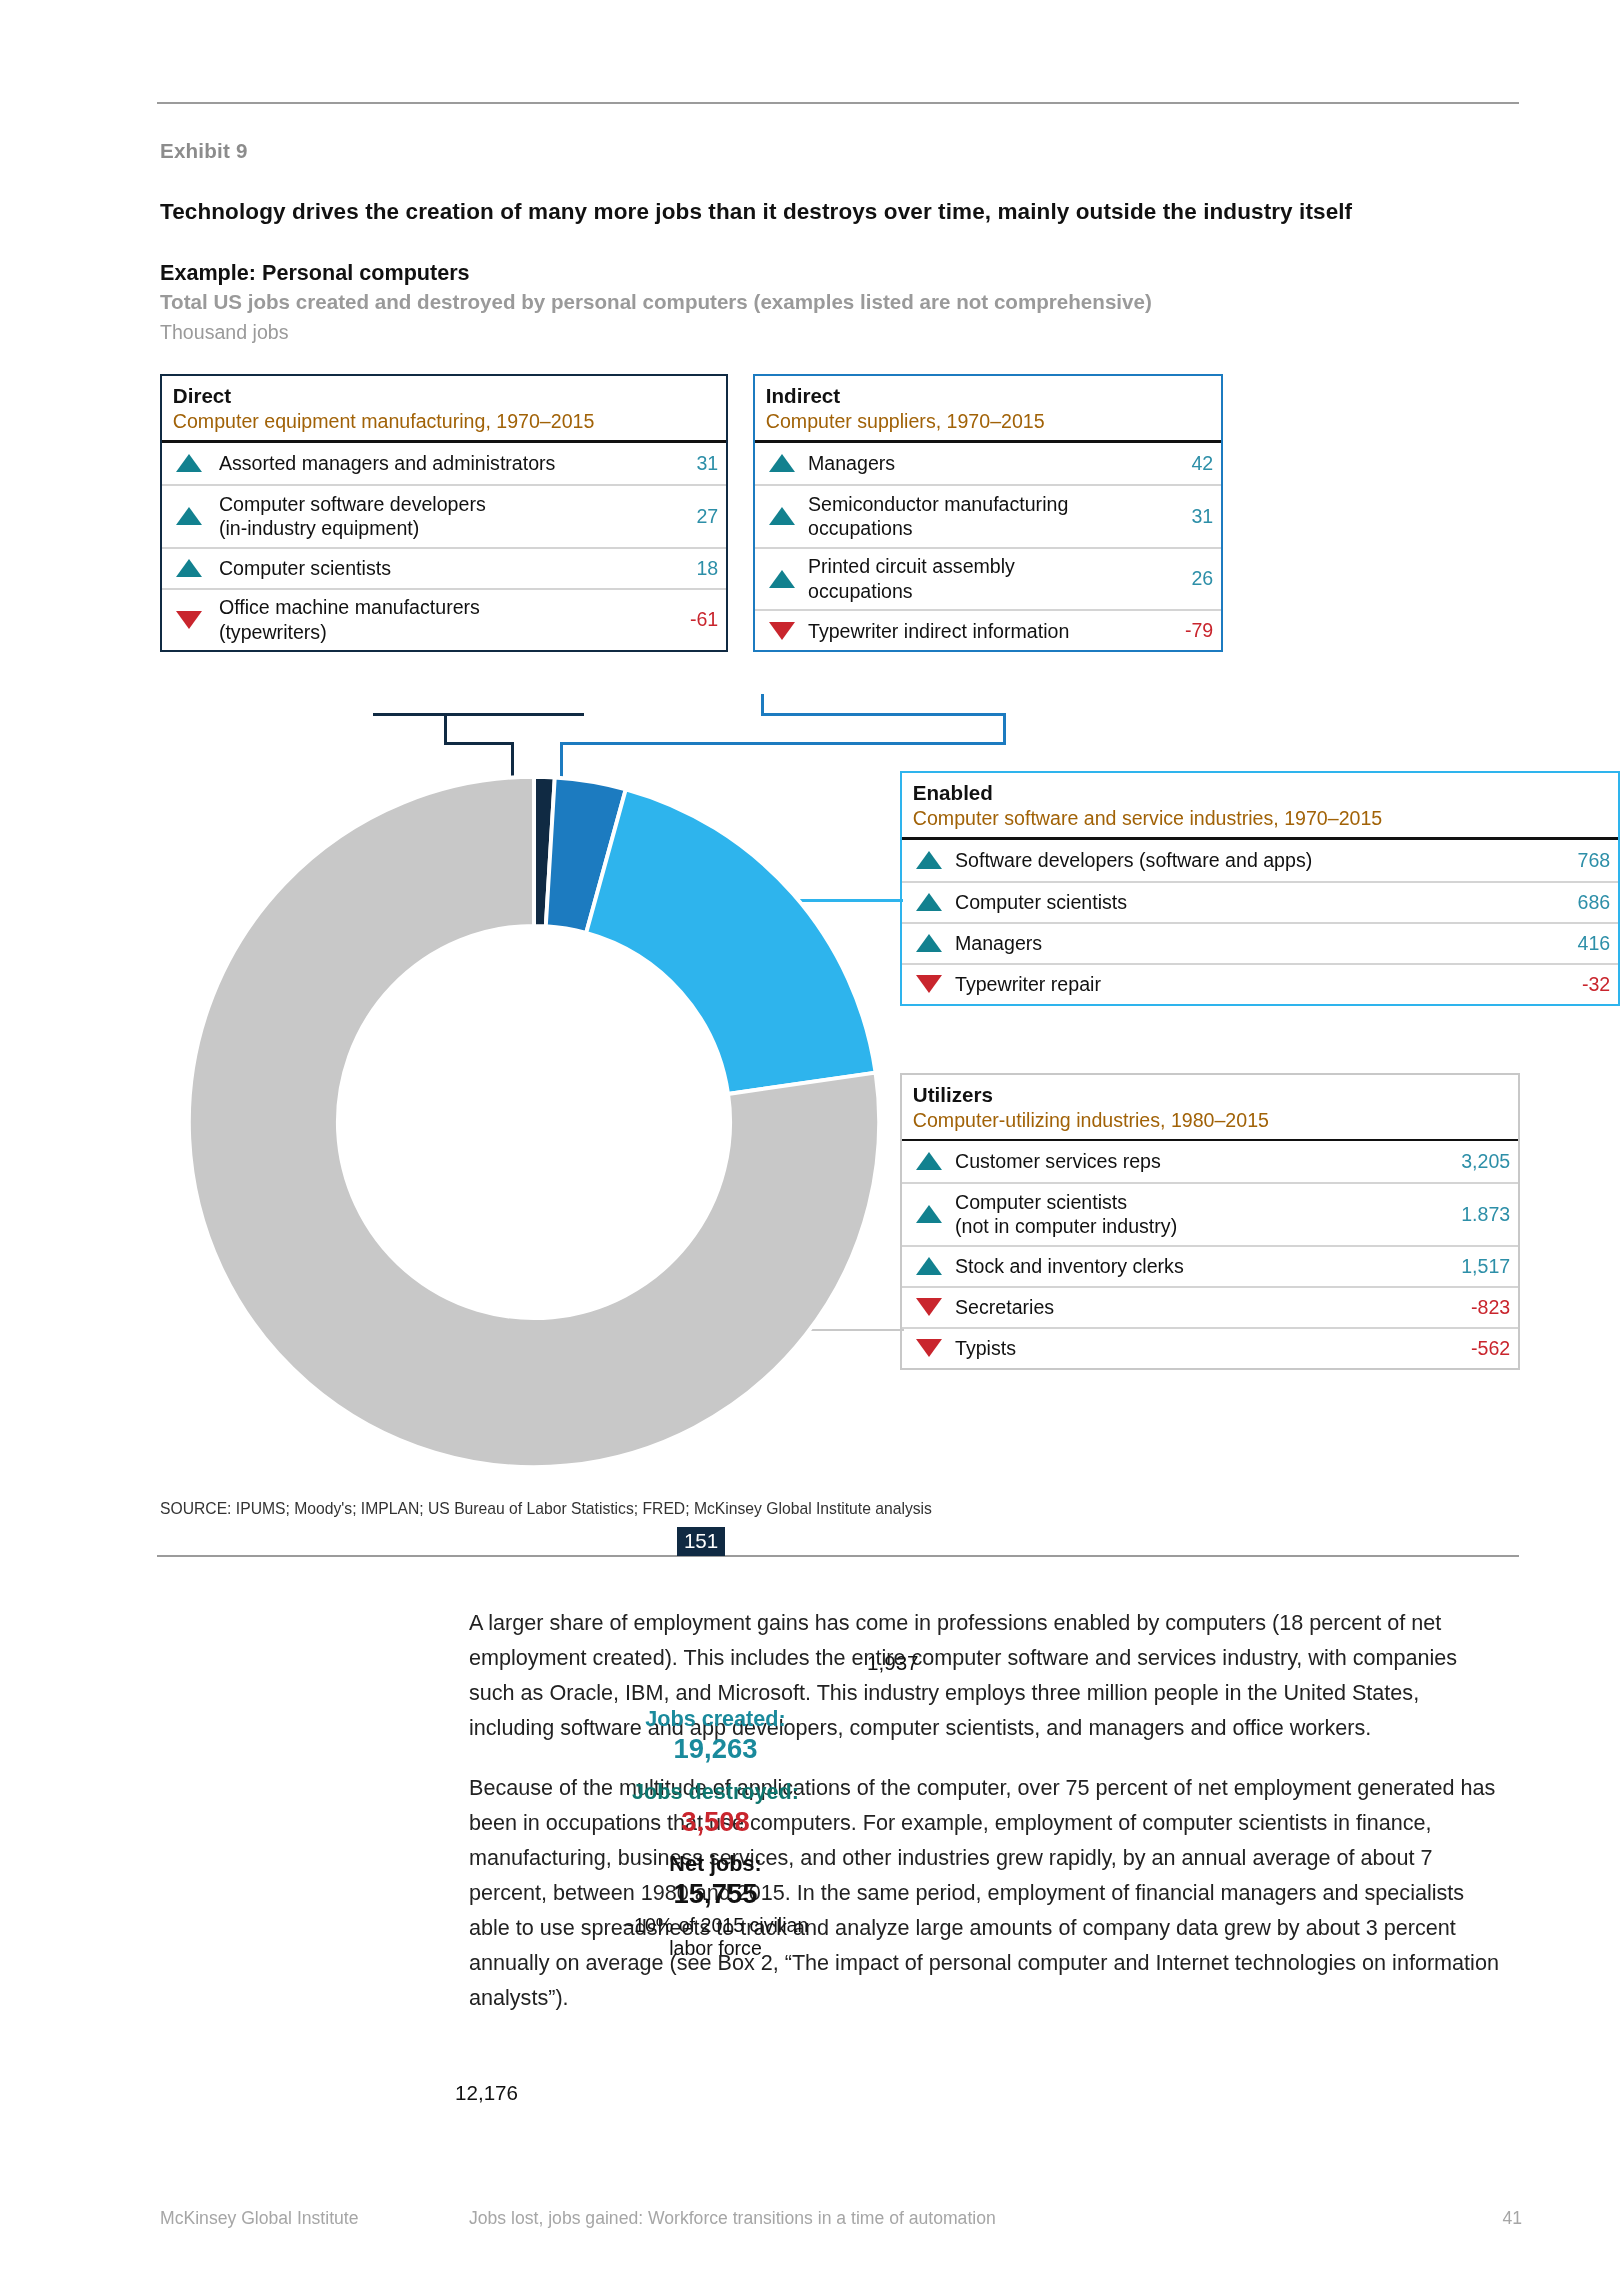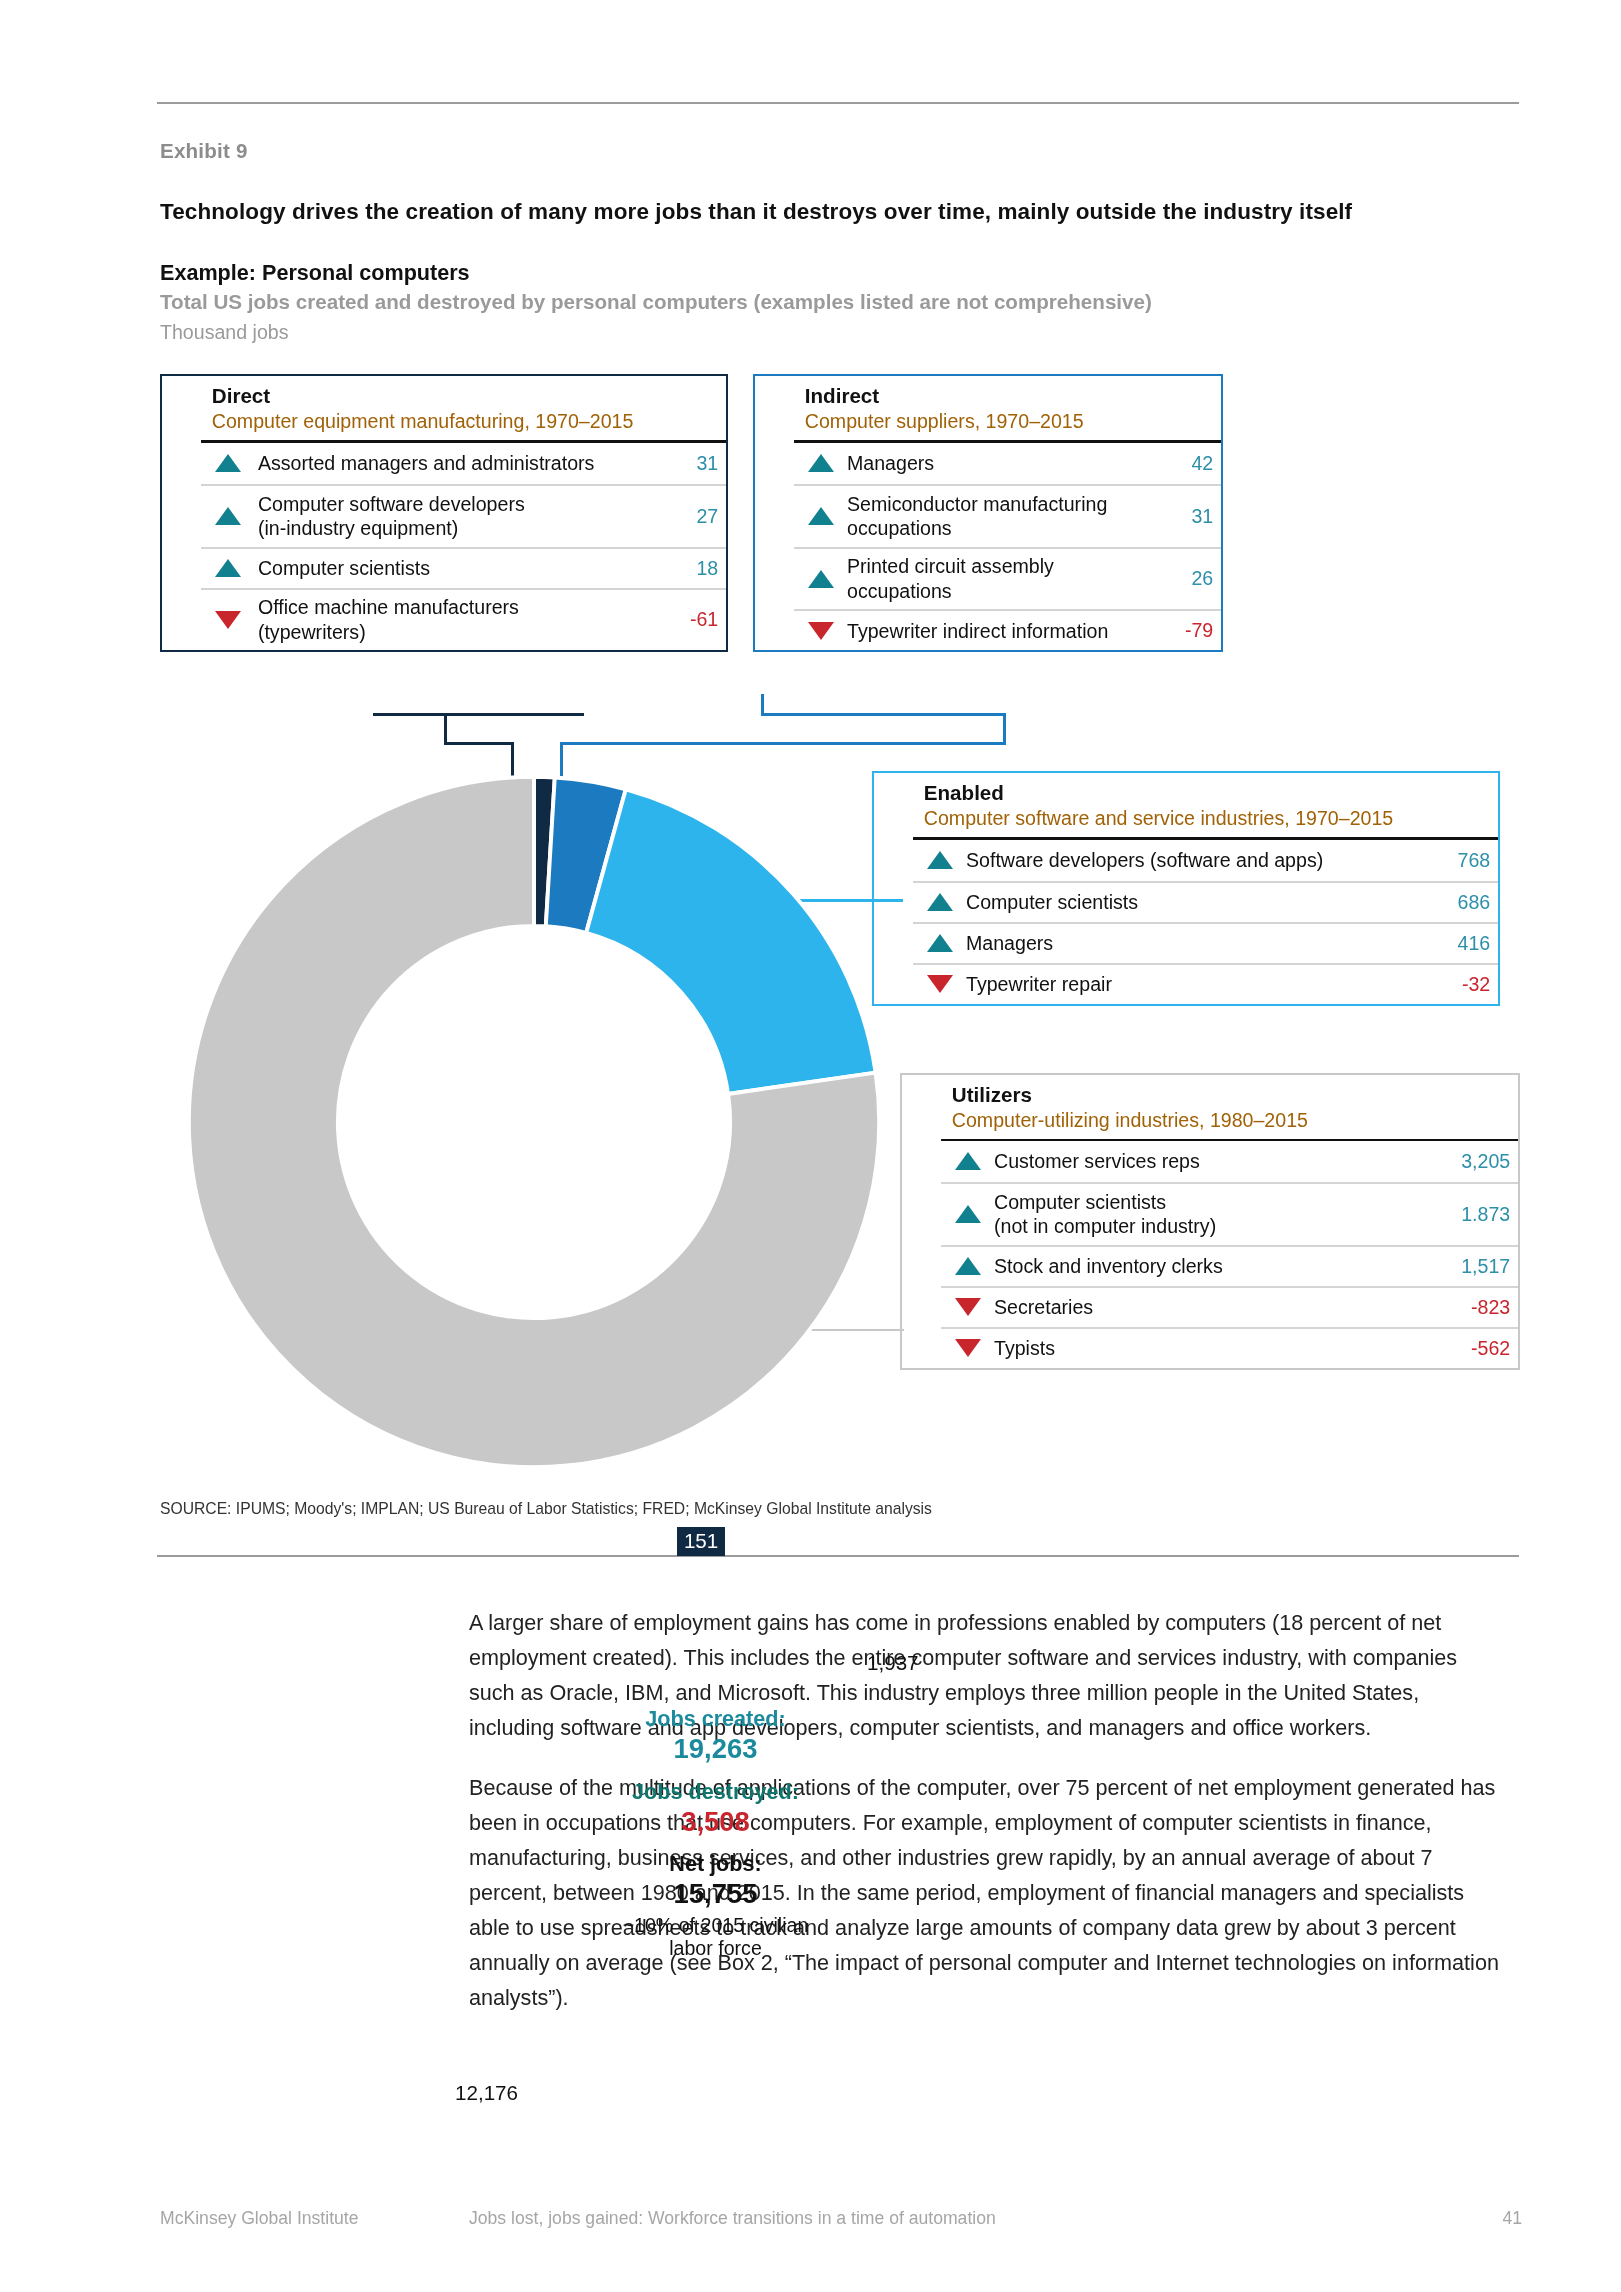--- a/index.html
+++ b/index.html
@@ -40,21 +40,21 @@
   .example-sub {
     position: absolute; left: 160px; top: 290px;
     font-size: 20.6px; font-weight: bold; color: #9a9a9a;
   }
   .units {
     position: absolute; left: 160px; top: 321px;
     font-size: 19.6px; color: #9a9a9a;
   }
 
   
-  .cat-box { position: absolute; background: #fff; padding-left: 39px; }
+  .cat-box { position: absolute; background: #fff; }
   .cat-box.navy   { border: 2.9px solid #102a43; }
   .cat-box.blue   { border: 2.9px solid #1c7bc0; }
   .cat-box.lblue  { border: 2.9px solid #2eb4ed; }
   .cat-box.gray   { border: 2px solid #c8c8c8; }
 
   .cat-head { padding: 7.8px 10.8px 6.9px 10.8px; }
   .cat-head .t1 { font-size: 20.6px; font-weight: bold; color: #111; line-height: 1.2; }
   .cat-head .t2 { font-size: 19.6px; color: #a16207; line-height: 1.25; }
   .cat-head-sep { height: 2.9px; background: #111; margin: 0; }
   .cat-head-sep.thin { height: 2px; background: #111; }
@@ -74,21 +74,21 @@
   .tri.up i    { border-left: 13.7px solid transparent; border-right: 13.7px solid transparent; border-bottom: 18.6px solid #12818f; }
   .tri.down i  { border-left: 13.7px solid transparent; border-right: 13.7px solid transparent; border-top: 18.6px solid #c9252d; }
   .row .lbl { flex: 1 1 auto; font-size: 19.6px; line-height: 1.25; color: #111; padding: 5.9px 5.9px 5.9px 0; }
   .row .val { flex: 0 0 auto; font-size: 19.6px; text-align: right; padding-left: 7.8px; }
   .val.pos { color: #2d8fa8; }
   .val.neg { color: #c9252d; }
 
   
   #box-direct   { left: 160px;  top: 374px;  width: 568px; }
   #box-indirect { left: 753px;  top: 374px;  width: 470px; }
-  #box-enabled  { left: 872px;  top: 771px;  width: 628px; }
+  #box-enabled  { left: 900px;  top: 771px;  width: 720px; }
   #box-utilizers{ left: 900px;  top: 1073px; width: 620px; }
 
   #box-direct .row .lbl   { padding-left: 3.9px; }
 
   
   .conn { position: absolute; }
   .conn.navy  { background: #102a43; }
   .conn.blue  { background: #1c7bc0; }
   .conn.lblue { background: #2eb4ed; }
   .conn.gray  { background: #c8c8c8; }

